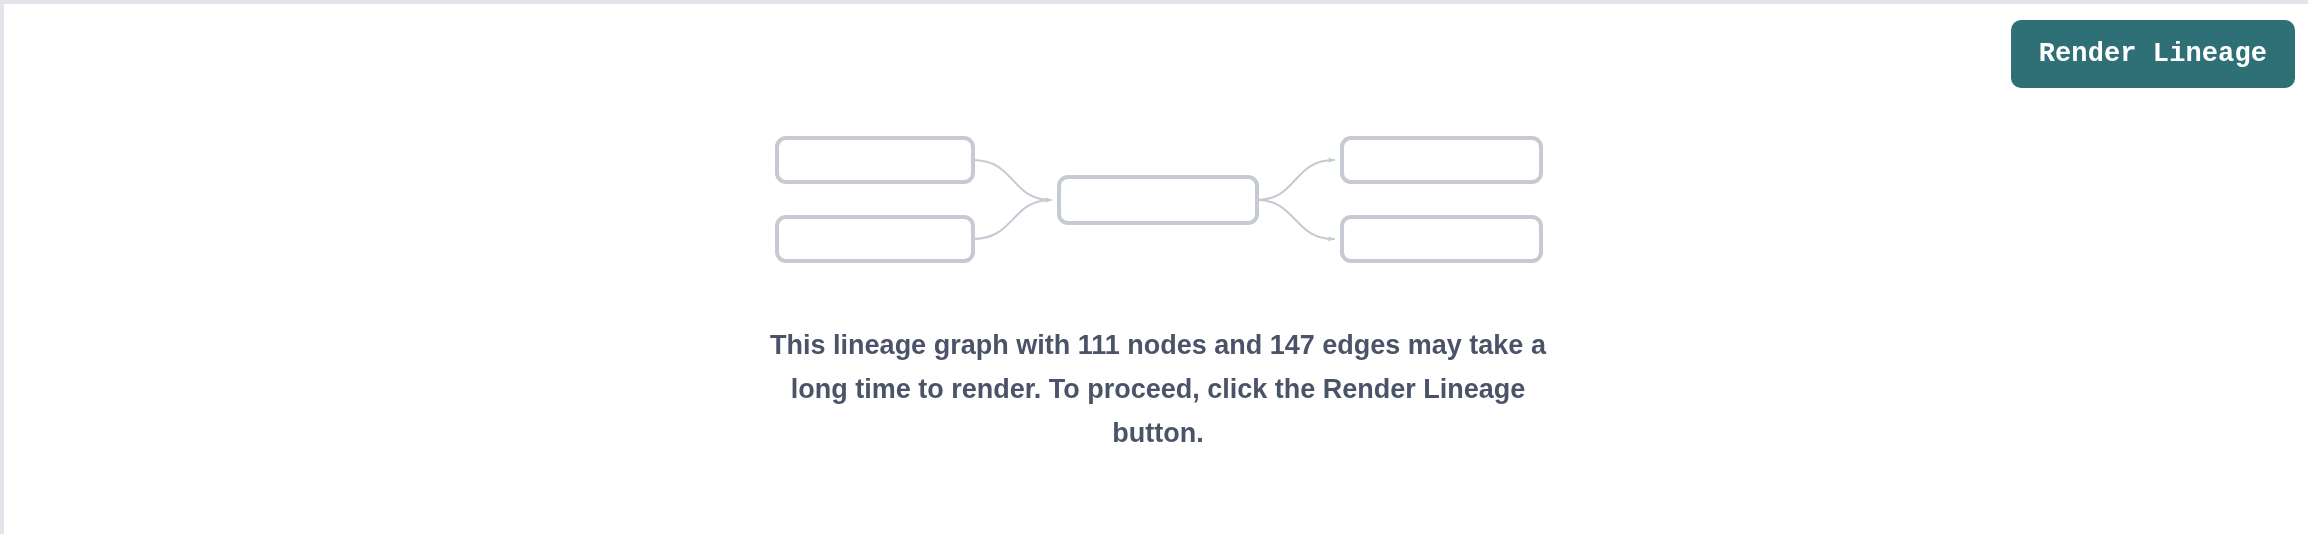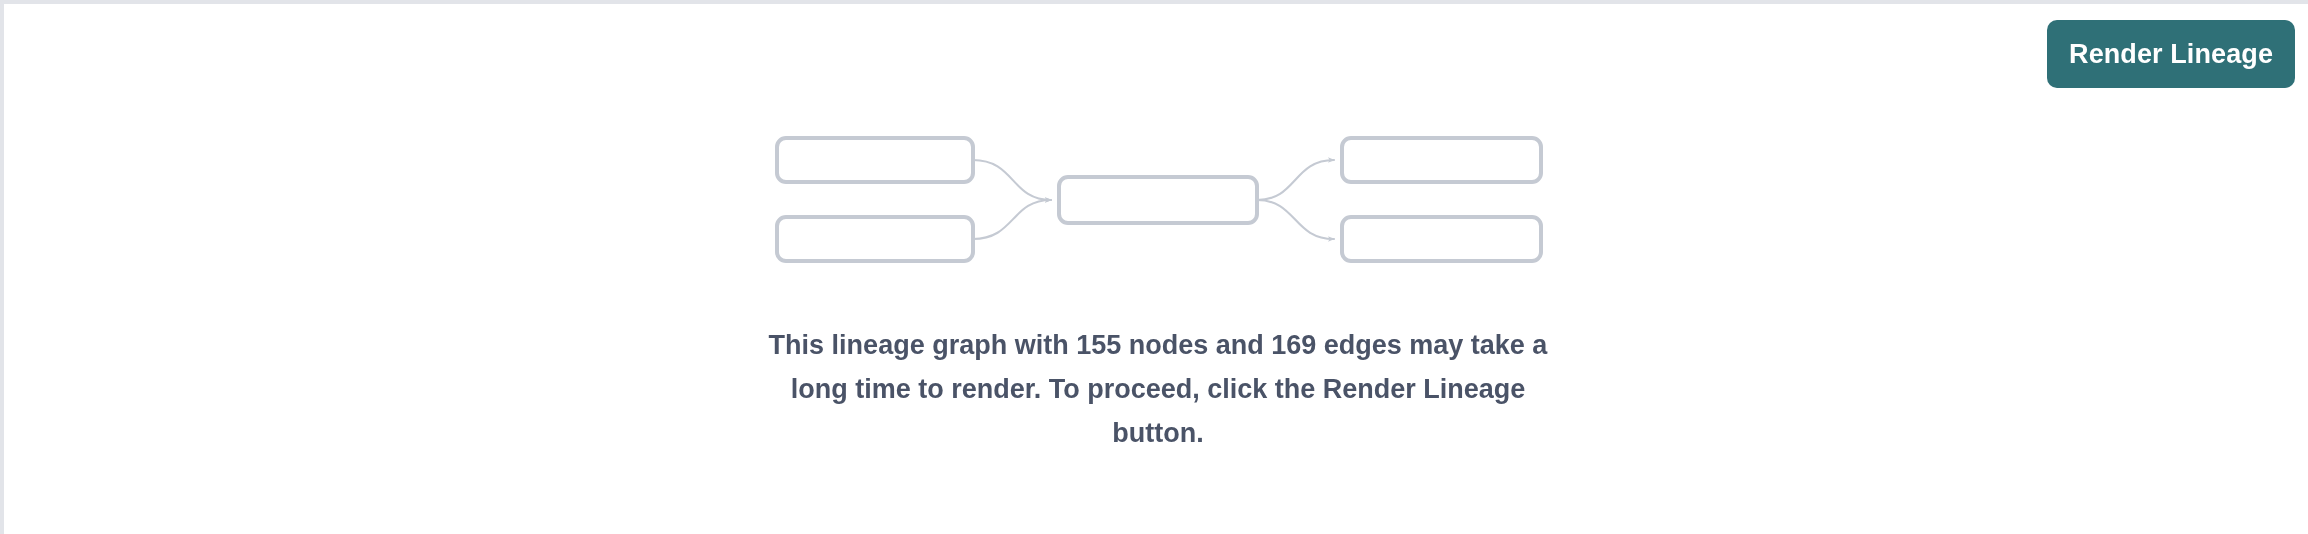--- a/index.html
+++ b/index.html
@@ -32,26 +32,26 @@
     right: 13px;
     display: flex;
     align-items: center;
     justify-content: flex-end;
   }
   .render-lineage-btn {
     display: inline-flex;
     align-items: center;
     justify-content: center;
     height: 68px;
-    padding: 0 22px;
+    padding: 0 28px;
     border: none;
     border-radius: 10px;
     background: #2f7077;
     color: #ffffff;
-    font-family: Liberation Sans, sans-serif;
+    font-family: Liberation Mono, monospace;
     font-size: 27px;
     font-weight: bold;
     letter-spacing: 0.1px;
     cursor: pointer;
     white-space: nowrap;
     line-height: 1;
   }
 
   
   .empty-state {
@@ -115,16 +115,16 @@
 
       <g fill="#ffffff" stroke="#c5cad3" stroke-width="4">
         <rect x="14" y="6" width="196" height="44" rx="9" ry="9"></rect>
         <rect x="14" y="85" width="196" height="44" rx="9" ry="9"></rect>
         <rect x="296" y="45" width="198" height="46" rx="9" ry="9"></rect>
         <rect x="579" y="6" width="199" height="44" rx="9" ry="9"></rect>
         <rect x="579" y="85" width="199" height="44" rx="9" ry="9"></rect>
       </g>
     </svg>
 
-    <div class="empty-state-message">This lineage graph with 155 nodes and 169 edges may take a long time to render. To proceed, click the Render Lineage button.</div>
+    <div class="empty-state-message">This lineage graph with 111 nodes and 147 edges may take a long time to render. To proceed, click the Render Lineage button.</div>
   </div>
 
 </div>
 
 </body></html>

